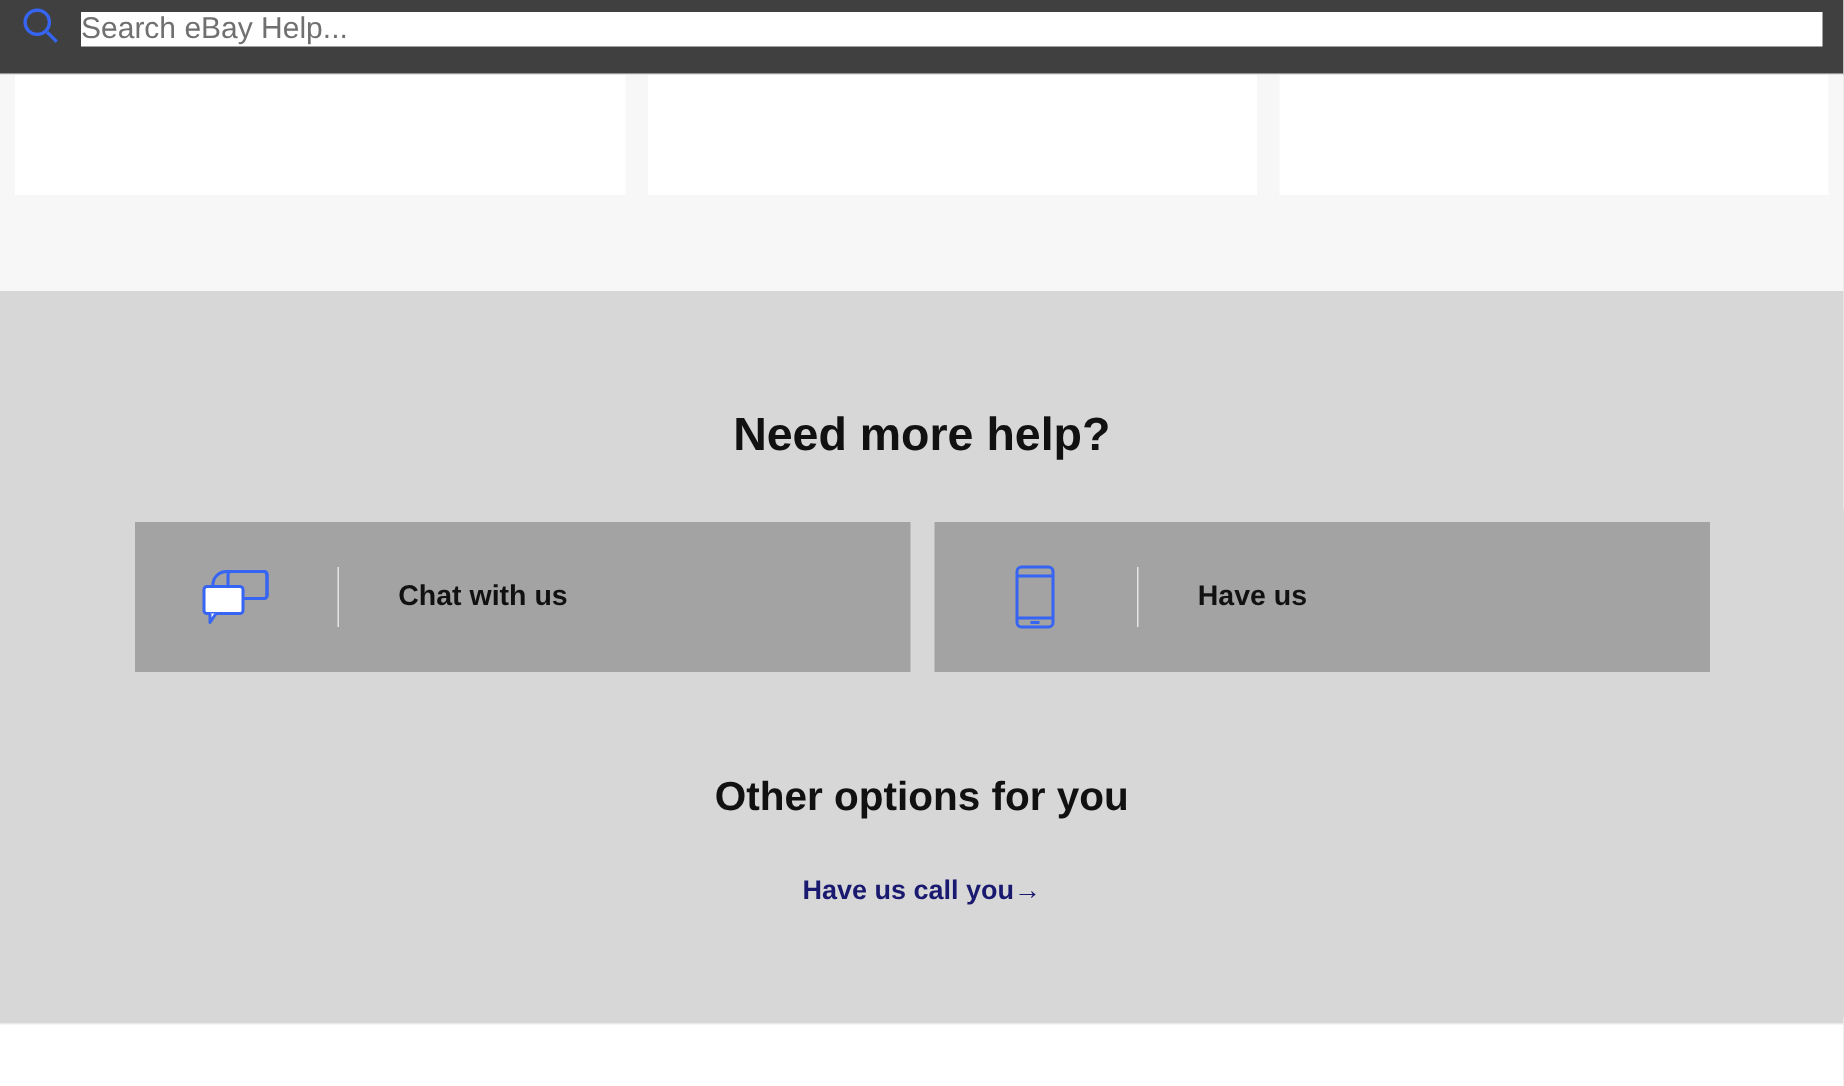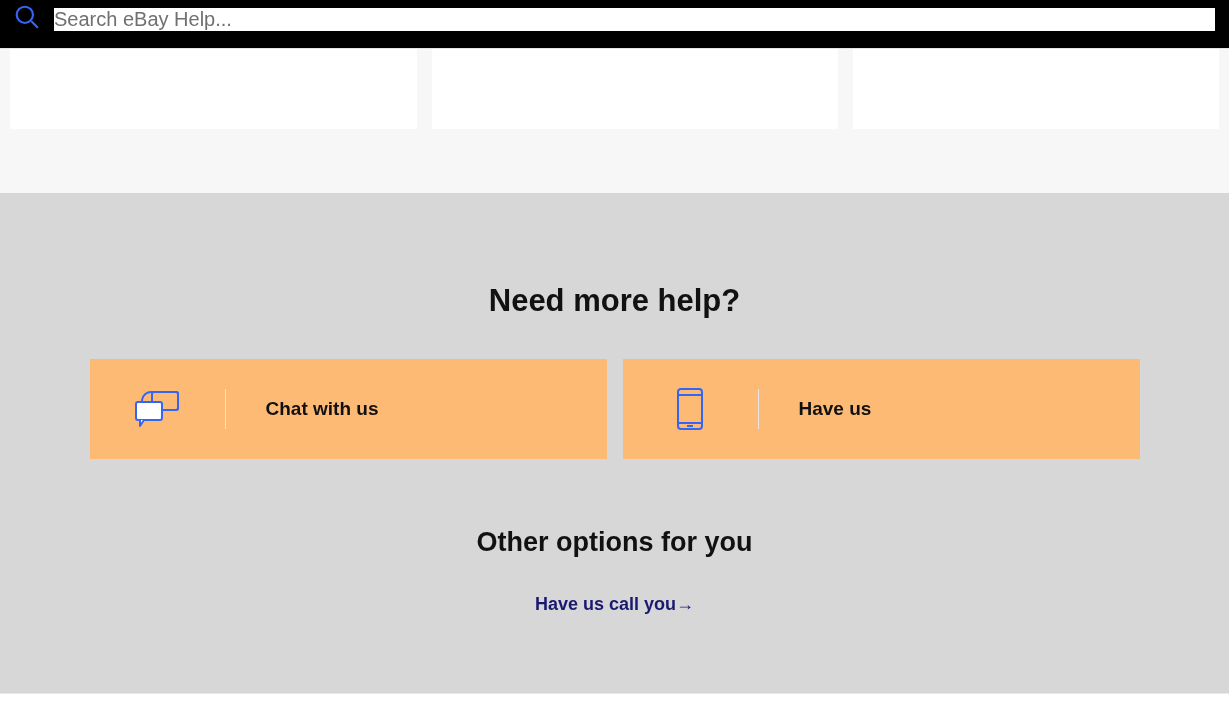--- a/index.html
+++ b/index.html
@@ -10,21 +10,21 @@
     body {
       font-family: "Helvetica Neue", Helvetica, Arial, sans-serif;
       background: #fff;
       color: #111;
     }
     .search-bar {
       display: flex;
       align-items: center;
       padding: 4px 14px 14px 14px;
       border-bottom: 1px solid #e5e5e5;
-      background: #000000;
+      background: #404040;
     }
     .search-bar svg {
       width: 26px;
       height: 26px;
       flex-shrink: 0;
     }
     .search-input {
       border: none;
       outline: none;
       font-size: 20px;
@@ -55,31 +55,30 @@
     .help-section {
       background: #d7d7d7;
       padding: 78px 0 78px 0;
       text-align: center;
     }
     .help-heading {
       font-size: 31px;
       font-weight: 700;
       color: #111;
       margin-bottom: 40px;
-      margin-top: 12px;
     }
     .help-cards {
       display: flex;
       justify-content: center;
       gap: 16px;
       margin: 0 auto;
       max-width: 1050px;
     }
     .help-card {
-      background: #fdba74;
+      background: #a3a3a3;
       flex: 1;
       display: flex;
       align-items: center;
       padding: 28px 0;
       cursor: pointer;
     }
     .help-card-icon {
       width: 135px;
       display: flex;
       align-items: center;

